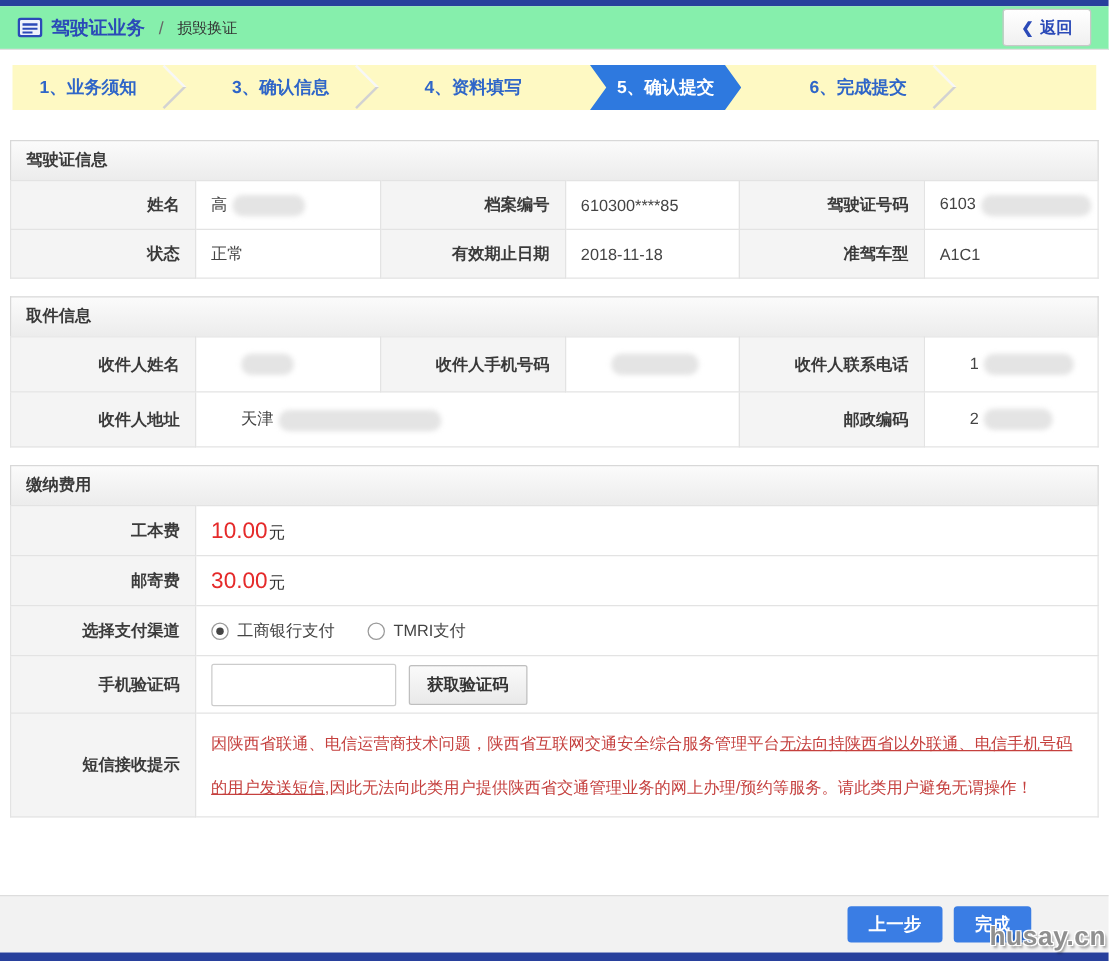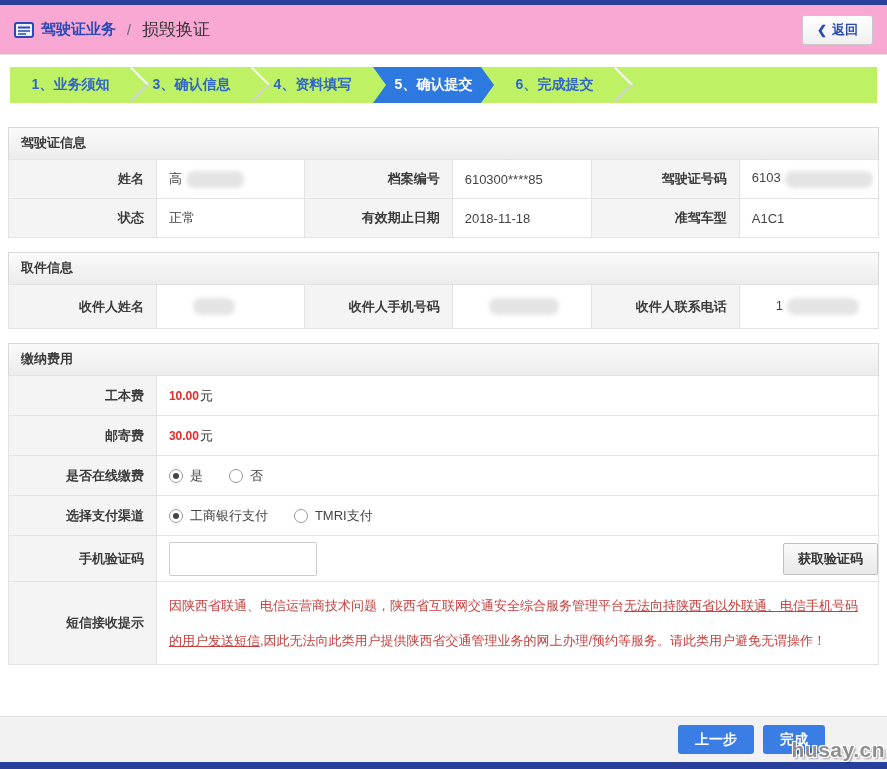--- a/index.html
+++ b/index.html
@@ -6,34 +6,34 @@
   html,body { width:887px; }
   body {
     font-family:"Liberation Sans","DejaVu Sans",sans-serif;
     font-size:13px; color:#333; background:#fff; position:relative;
     width:887px; height:769px; overflow:hidden;
   }
   .top-bar { height:5px; background:#28409c; }
   .bottom-bar { position:absolute; left:0; bottom:0; width:100%; height:7px; background:#28409c; }
 
   
-  .header { height:50px; background:#f9a8d4; border-bottom:1px solid #e0e0e0;
+  .header { height:35px; background:#86efac; border-bottom:1px solid #e0e0e0;
     display:flex; align-items:center; padding:0 14px; }
   .hdr-title { display:flex; align-items:center; gap:7px; }
   .hdr-icon { width:20px; height:16px; display:inline-block; }
   .hdr-main { font-size:15px; font-weight:bold; color:#2b4ab8; }
   .hdr-sep { font-size:14px; color:#666; margin:0 4px; }
-  .hdr-sub { font-size:17px; color:#333;text-align:center; }
+  .hdr-sub { font-size:12px; color:#333;text-align:center; }
   .back-btn { margin-left:auto; height:30px; padding:0 14px; background:linear-gradient(#ffffff,#f0f0f0);
     border:1px solid #c8c8c8; border-radius:3px; color:#2b4ab8; font-size:13px; font-weight:bold;
     display:flex; align-items:center; gap:5px; cursor:pointer; }
   .back-chevron { font-size:12px; }
 
   
-  .steps { margin:12px 10px 0 10px; height:36px; background:#bef264; display:flex; position:relative; }
+  .steps { margin:12px 10px 0 10px; height:36px; background:#fef9c3; display:flex; position:relative;gap:33px; }
   .step { width:121px; display:flex; align-items:center; justify-content:center;
     color:#2f66c8; font-size:14px; font-weight:bold; position:relative; cursor:pointer; }
   .step.active { background:#2e79df; color:#fff;
     clip-path:polygon(0 0, calc(100% - 13px) 0, 100% 50%, calc(100% - 13px) 100%, 0 100%, 13px 50%); }
   .step-filler { flex:1; }
   .chevron-sep { position:absolute; right:-13px; top:5px; width:25px; height:25px;
     transform:rotate(45deg); border-top:2px solid #f7f7f7; border-right:2px solid #d2d2d2; z-index:2; pointer-events:none; }
 
   
   .section { margin:14px 8px 0 8px; }
@@ -47,31 +47,31 @@
   .t1 td { height:39px; }
   .t2 td { height:44px;padding-left:36px; }
 
   .redact { display:inline-block; vertical-align:middle; height:17px; border-radius:8px;
     background:rgba(205,205,205,0.55); filter:blur(2px); margin-left:4px; }
 
   
   .t3 td.row40 { height:40px; }
   .t3 td.row46 { height:46px; }
   .t3 td.rowNotice { height:66px; }
-  .fee-amount { color:#e52a2a; font-weight:bold; font-size:12px; }
+  .fee-amount { color:#e52a2a; font-weight:normal; font-size:18px; }
   .fee-unit { color:#333; font-size:13px; margin-left:1px; }
 
   .radio-group { display:flex; align-items:center; gap:26px; }
   .radio-opt { display:flex; align-items:center; gap:7px; cursor:pointer; color:#444; }
   .radio-circle { width:14px; height:14px; border:1px solid #9a9a9a; border-radius:50%;
     background:#fff; position:relative; flex:0 0 auto; }
   .radio-opt.checked .radio-circle::after { content:""; position:absolute; left:3px; top:3px;
     width:6px; height:6px; border-radius:50%; background:#444; }
 
-  .code-row { display:flex; align-items:center; gap:10px;justify-content:space-between; }
+  .code-row { display:flex; align-items:center; gap:10px; }
   .code-input { width:148px; height:34px; border:1px solid #ccc; border-radius:2px; background:#fff;
     font-size:14px; padding:0 8px; font-family:inherit; }
   .code-btn { height:32px; padding:0 14px; background:linear-gradient(#fafafa,#e9e9e9);
     border:1px solid #bfbfbf; border-radius:2px; font-size:13px; font-weight:bold; color:#333; cursor:pointer; }
 
   .notice { color:#c5403e; line-height:35px; padding:6px 12px 6px 0; }
   .notice .u { text-decoration:underline; }
 
   
   .footer { position:absolute; left:0; bottom:7px; width:100%; height:46px; background:#f2f2f2;
@@ -175,20 +175,26 @@
       </colgroup>
     <tbody>
         <tr>
       <td class="lbl">收件人姓名</td>
       <td class="val"><span class="redact" style="width:42px;margin-left:0"></span></td>
       <td class="lbl">收件人手机号码</td>
       <td class="val"><span class="redact" style="width:70px;margin-left:0"></span></td>
       <td class="lbl">收件人联系电话</td>
       <td class="val"><span>1</span><span class="redact" style="width:72px"></span></td>
     </tr>
+    <tr>
+      <td class="lbl">收件人地址</td>
+      <td class="val" colspan="3"><span>天津</span><span class="redact" style="width:130px"></span></td>
+      <td class="lbl">邮政编码</td>
+      <td class="val"><span>2</span><span class="redact" style="width:55px"></span></td>
+    </tr>
   </tbody>
     </table>
 </div>
 
 <div class="section">
   <div class="sec-hdr">缴纳费用</div>
   <table class="grid t3">
     <colgroup>
         <col style="width:17%">
         <col>
@@ -197,35 +203,20 @@
         <tr>
       <td class="lbl row40">工本费</td>
       <td class="val row40">
         <span class="fee-amount">10.00</span><span class="fee-unit">元</span>
       </td>
     </tr>
     <tr>
       <td class="lbl row40">邮寄费</td>
       <td class="val row40">
         <span class="fee-amount">30.00</span><span class="fee-unit">元</span>
-      </td>
-    </tr>
-    <tr>
-      <td class="lbl row40">是否在线缴费</td>
-      <td class="val row40">
-        <div class="radio-group">
-          <span class="radio-opt checked">
-            <span class="radio-circle"></span>
-            <span>是</span>
-          </span>
-          <span class="radio-opt">
-            <span class="radio-circle"></span>
-            <span>否</span>
-          </span>
-        </div>
       </td>
     </tr>
     <tr>
       <td class="lbl row40">选择支付渠道</td>
       <td class="val row40">
         <div class="radio-group" style="">
           <span class="radio-opt checked">
             <span class="radio-circle"></span>
             <span>工商银行支付</span>
           </span>

